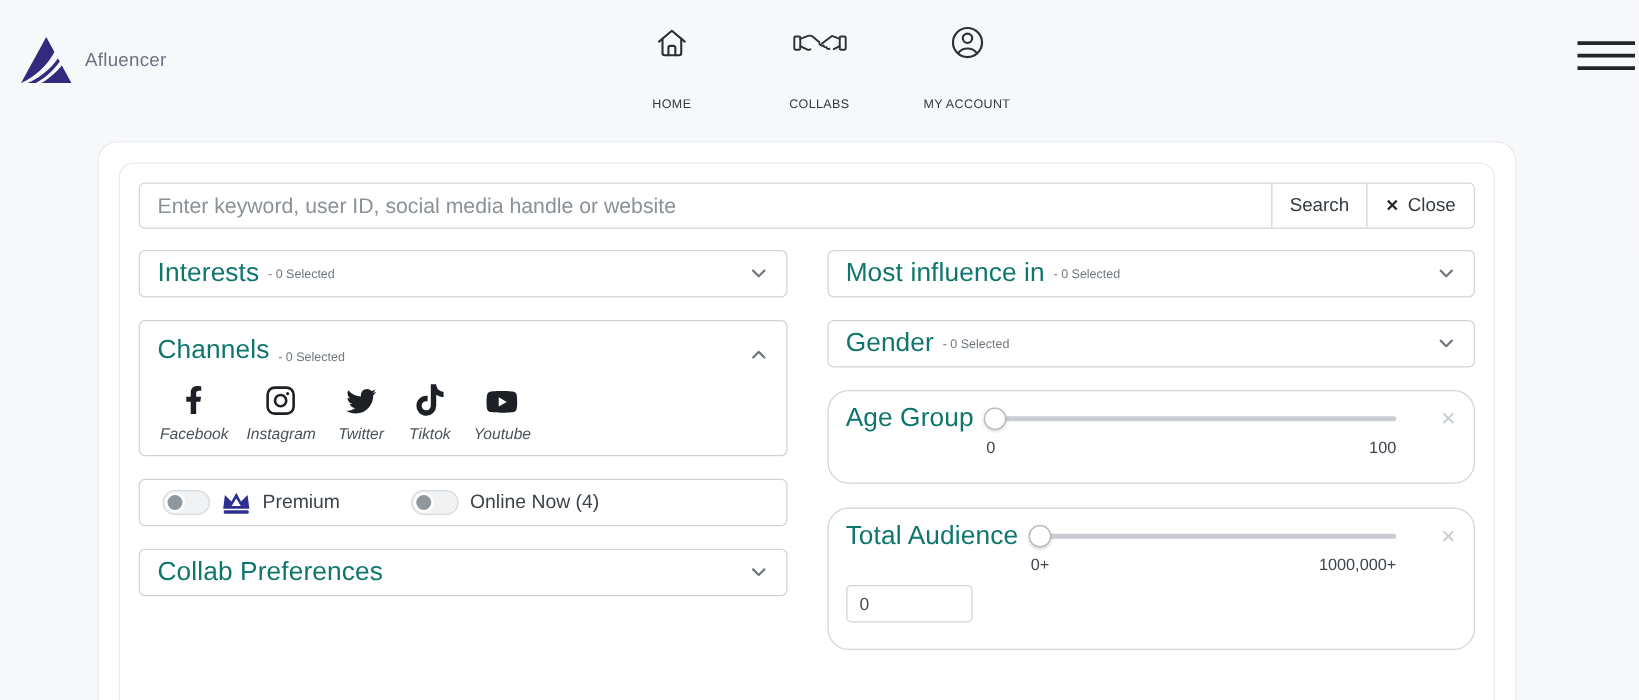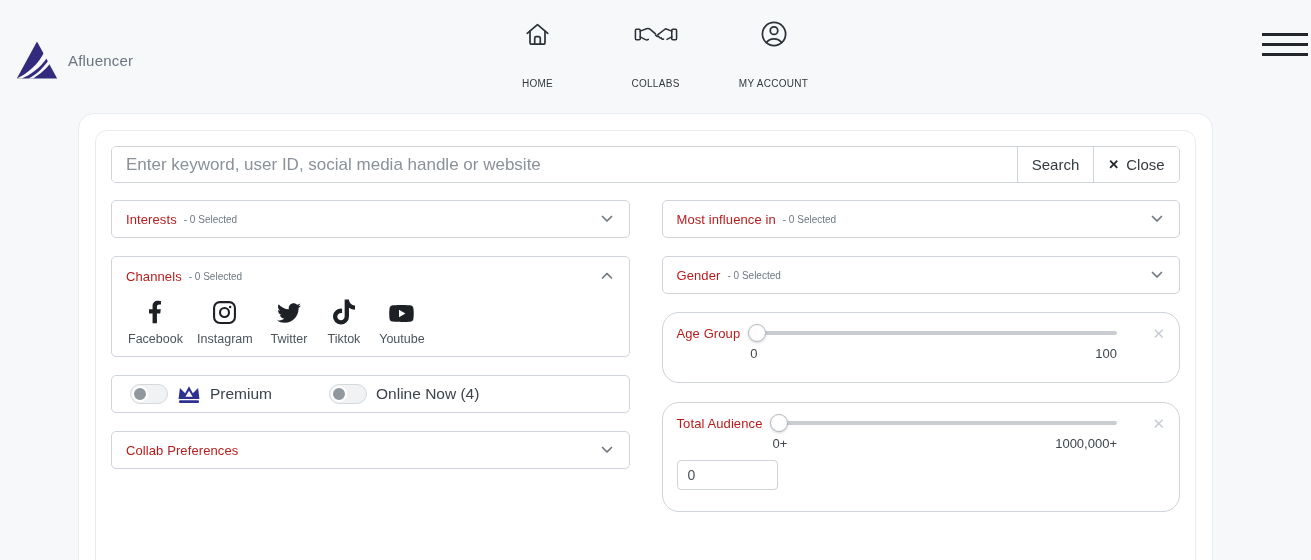--- a/index.html
+++ b/index.html
@@ -4,21 +4,21 @@
 <style>
   * { margin:0; padding:0; box-sizing:border-box; }
   html,body { width:1311px; height:560px; overflow:hidden; }
   body {
     font-family:"Liberation Sans", sans-serif;
     background:#f7f8fa;
     position:relative;
     color:#3e454d;
   }
   
-  .brand { position:absolute; left:16px; top:40px; display:flex; align-items:center; gap:10px; cursor:pointer; }
+  .brand { position:absolute; left:16px; top:28px; display:flex; align-items:center; gap:10px; cursor:pointer; }
   .brand-name { font-size:15px; color:#6b7480; letter-spacing:.2px; }
   .main-nav { position:absolute; left:50%; top:16px; transform:translateX(-50%); display:flex; gap:34px; }
   .nav-item { display:flex; flex-direction:column; align-items:center; width:84px; cursor:pointer; text-decoration:none;gap:20px; }
   .nav-icon-box { height:36px; display:flex; align-items:center; justify-content:center; }
   .nav-label { margin-top:6px; font-size:10px; color:#33383d; letter-spacing:.3px; }
   .hamburger { position:absolute; right:3px; top:33px; width:46px; background:none; border:none; cursor:pointer; }
   .hamburger span { display:block; width:46px; height:3px; background:#23272b; margin-bottom:7px; }
   .hamburger span:last-child { margin-bottom:0; }
   
   .outer-card {
@@ -44,28 +44,28 @@
   .close-btn { width:86px; }
   .close-x { font-size:13px; font-weight:700; color:#23272b; }
   
   .cols { display:flex; gap:32px; margin-top:17px; }
   .col { width:520px; }
   
   .frow {
     border:1px solid #ced4da; border-radius:5px; background:#fff;
     display:flex; align-items:center; padding:0 14px; height:38px; margin-bottom:18px; cursor:pointer;
   }
-  .f-label { font-size:13px; color:#b91c1c; letter-spacing:.1px; white-space:nowrap; }
+  .f-label { font-size:21px; color:#0f766e; letter-spacing:.1px; white-space:nowrap; }
   .f-sub { font-size:10px; color:#6e7780; margin-left:7px; white-space:nowrap; }
   .chev { margin-left:auto; display:flex; align-items:center; }
   
   .channels-panel { border:1px solid #ced4da; border-radius:5px; background:#fff; padding:11px 14px 10px; margin-bottom:18px; }
-  .channels-head { display:flex; align-items:center; cursor:pointer; }
+  .channels-head { display:flex; align-items:flex-end; cursor:pointer; }
   .channel-list { display:flex; gap:13px; margin-top:13px; padding-left:2px; }
-  .channel { display:flex; flex-direction:column; align-items:center; cursor:pointer; min-width:40px; }
+  .channel { display:flex; flex-direction:column; align-items:center; cursor:pointer; min-width:40px;font-style:italic; }
   .channel-icon { height:28px; display:flex; align-items:flex-end; justify-content:center; }
   .channel-label { margin-top:7px; font-size:12.5px; color:#4b535b; }
   
   .insights-icon { display:flex; align-items:center; margin-right:8px; }
   
   .toggle-row { display:flex; align-items:center; gap:9px;padding-left:18px; }
   .toggle { position:relative; width:38px; height:20px; border-radius:10px; background:#f0f2f4; border:1px solid #d4d9dd; cursor:pointer; flex:none; }
   .knob { position:absolute; left:1px; top:1px; width:16px; height:16px; border-radius:50%; background:#8f979f; border:2px solid #fff; }
   .toggle-label { font-size:15.5px; color:#3c434b; }
   .toggle-gap { margin-left:48px; }

